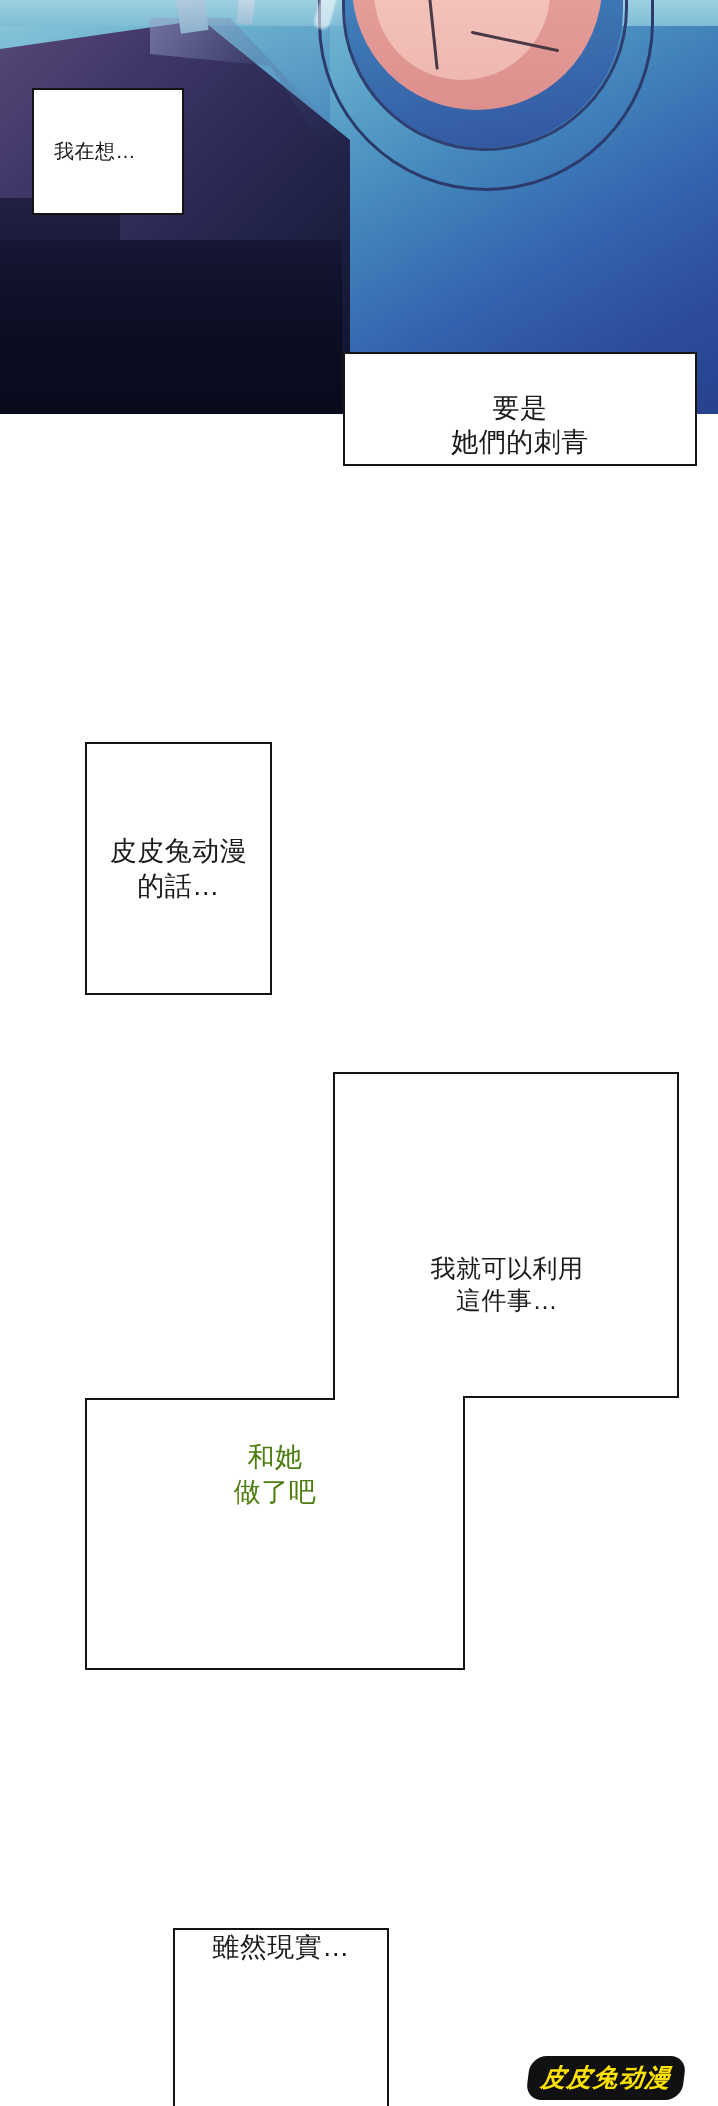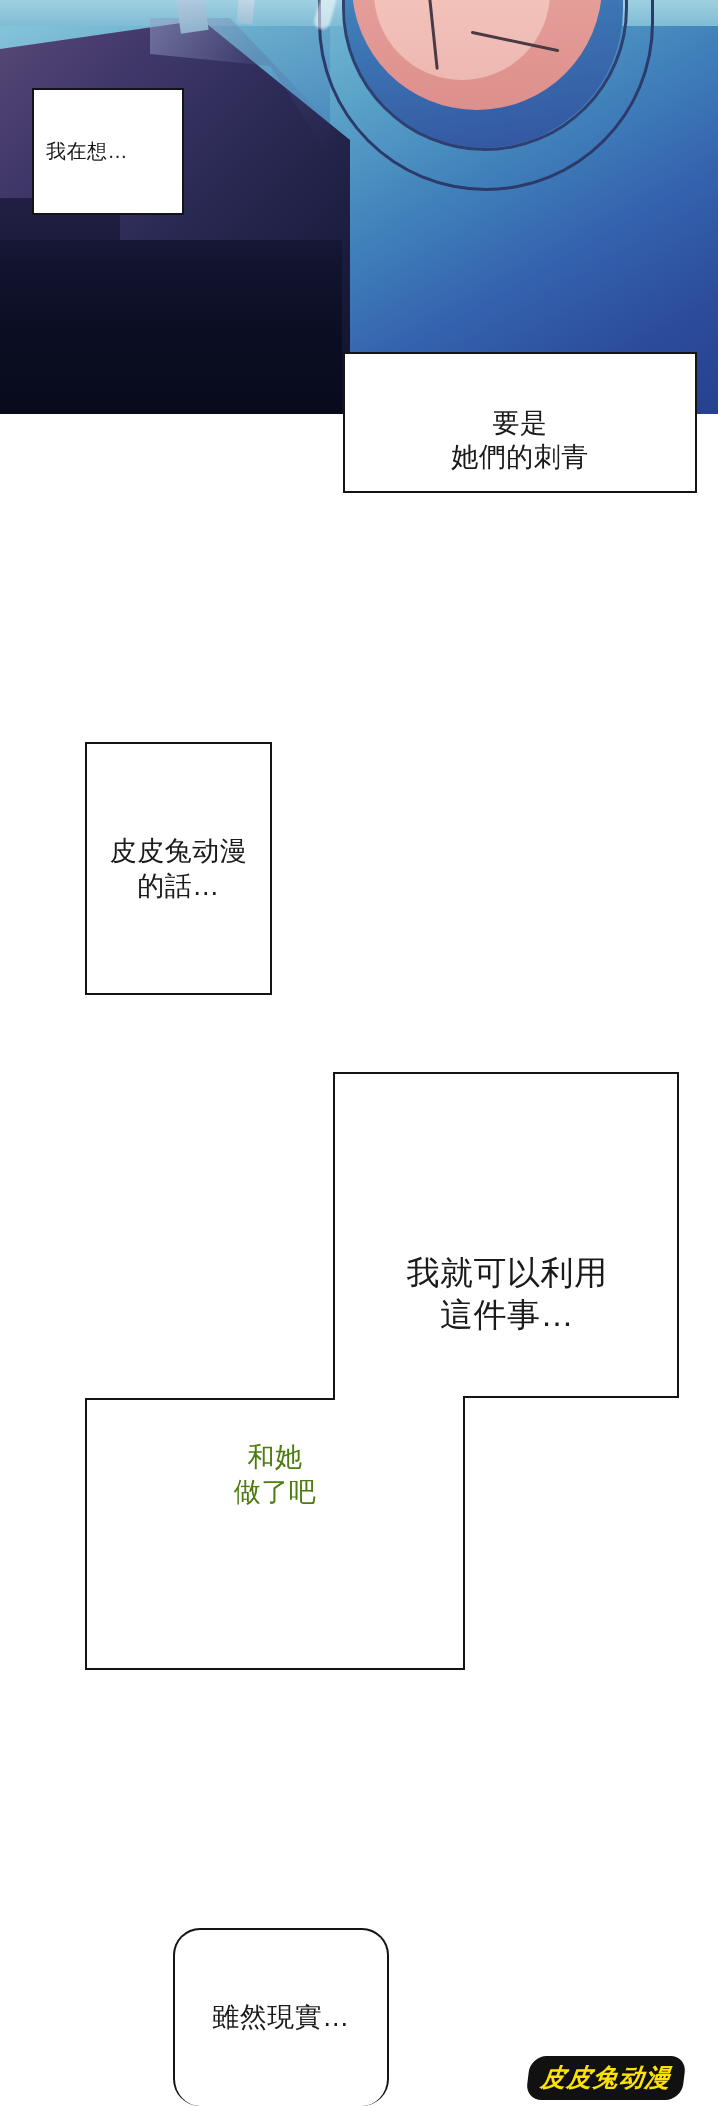--- a/index.html
+++ b/index.html
@@ -193,30 +193,30 @@
     justify-content: center;
   }
   .bubble-text {
     color: #1a1a1a;
     text-align: center;
     line-height: 1.28;
     white-space: pre-line;
     letter-spacing: 0.5px;
   }
 
-  #bubble-1 { left: 32px;  top: 88px;   width: 152px; height: 127px; justify-content: flex-start; padding-left: 12px; }
+  #bubble-1 { left: 32px;  top: 88px;   width: 152px; height: 127px; justify-content: flex-start; padding-left: 20px; }
   #bubble-1 .bubble-text { font-size: 20px; text-align: left; }
 
-  #bubble-2 { left: 343px; top: 352px;  width: 354px; height: 141px; align-items: flex-end; padding-bottom: 16px; }
+  #bubble-2 { left: 343px; top: 352px;  width: 354px; height: 114px; align-items: flex-end; padding-bottom: 4px; }
   #bubble-2 .bubble-text { font-size: 27px; }
 
   #bubble-3 { left: 85px;  top: 742px;  width: 187px; height: 253px; }
   #bubble-3 .bubble-text { font-size: 27px; }
 
-  #bubble-5 { left: 173px; top: 1928px; width: 216px; height: 178px; align-items: center; padding-bottom: 2px; border-bottom: none; border-radius: 27px; }
+  #bubble-5 { left: 173px; top: 1928px; width: 216px; height: 178px; align-items: flex-start; padding-bottom: 2px; border-bottom: none; }
   #bubble-5 .bubble-text { font-size: 27px; }
 
   
   #bubble-4 {
     position: absolute;
     left: 85px;
     top: 1072px;
     width: 594px;   
     height: 598px;  
   }
@@ -231,21 +231,21 @@
     inset: 0;
     background: #ffffff;
     clip-path: polygon(250px 2px, 592px 2px, 592px 324px, 378px 324px, 378px 596px, 2px 596px, 2px 328px, 250px 328px);
   }
   #bubble-4 .l-text-top {
     position: absolute;
     left: 250px;
     top: 180px;
     width: 344px;
     text-align: center;
-    font-size: 33px;
+    font-size: 25px;
     color: #1a1a1a;
     line-height: 1.28;
     white-space: pre-line;
     letter-spacing: 0.5px;
   }
   #bubble-4 .l-text-bottom {
     position: absolute;
     left: 2px;
     top: 368px;
     width: 376px;

